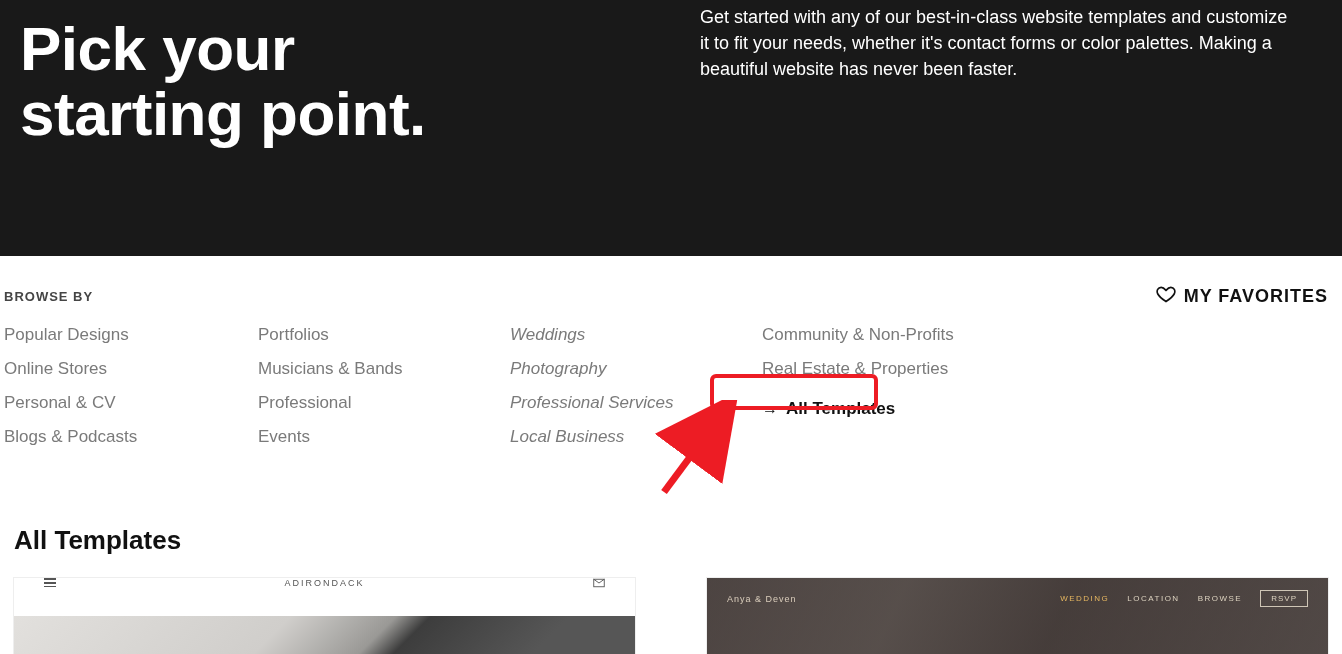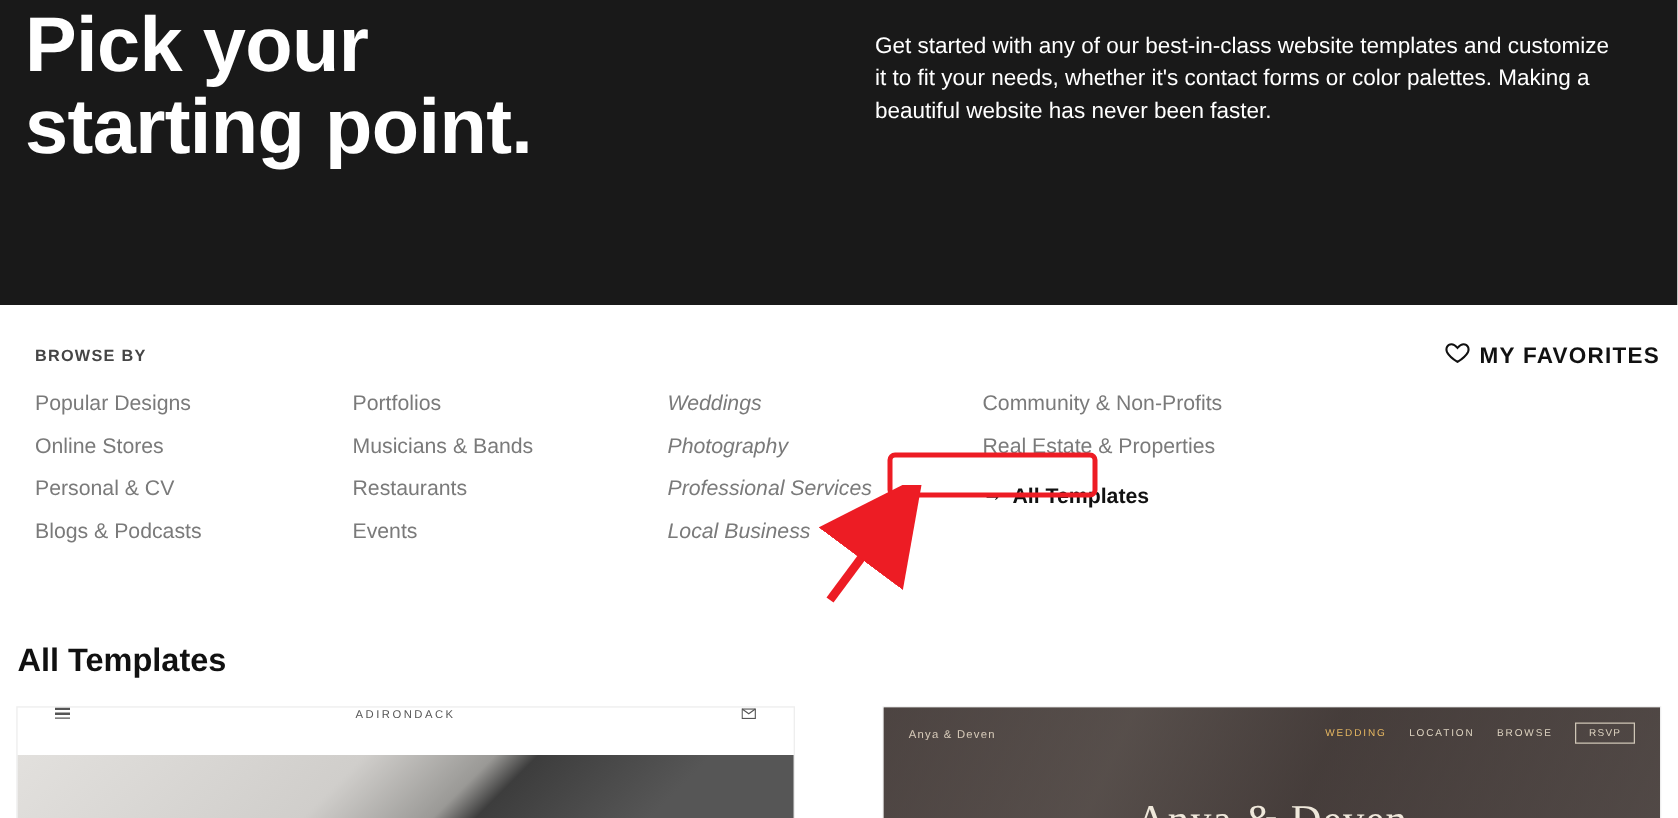--- a/index.html
+++ b/index.html
@@ -11,41 +11,41 @@
   }
   .hero {
     background: #191919;
     color: #fff;
     padding: 0 20px 110px 20px;
     display: flex;
     gap: 40px;
   }
   .hero-left {
     flex: 0 0 640px;
-    padding-top: 4px;
+    padding-top: 16px;
   }
   .hero-title {
     font-size: 62px;
     font-weight: 600;
     line-height: 1.05;
     letter-spacing: -0.5px;
   }
   .hero-right {
     flex: 1;
-    padding-top: 23px;
+    padding-top: 4px;
     padding-right: 30px;
   }
   .hero-desc {
     font-size: 18px;
     font-weight: 500;
     line-height: 1.45;
     color: #fff;
   }
   .browse-section {
-    padding: 28px 14px 0 28px;
+    padding: 28px 14px 0 4px;
     position: relative;
   }
   .browse-header {
     display: flex;
     justify-content: space-between;
     align-items: center;
     margin-bottom: 16px;
   }
   .browse-by-label {
     font-size: 13px;
@@ -235,21 +235,21 @@
   <div class="categories">
     <div class="cat-col col0">
       <a class="cat-link">Popular Designs</a>
       <a class="cat-link">Online Stores</a>
       <a class="cat-link">Personal &amp; CV</a>
       <a class="cat-link">Blogs &amp; Podcasts</a>
     </div>
     <div class="cat-col col1">
       <a class="cat-link">Portfolios</a>
       <a class="cat-link">Musicians &amp; Bands</a>
-      <a class="cat-link">Restaurants</a>
+      <a class="cat-link">Professional</a>
       <a class="cat-link">Events</a>
     </div>
     <div class="cat-col col2">
       <a class="cat-link">Weddings</a>
       <a class="cat-link">Photography</a>
       <a class="cat-link">Professional Services</a>
       <a class="cat-link">Local Business</a>
     </div>
     <div class="cat-col col3">
       <a class="cat-link">Community &amp; Non-Profits</a>

